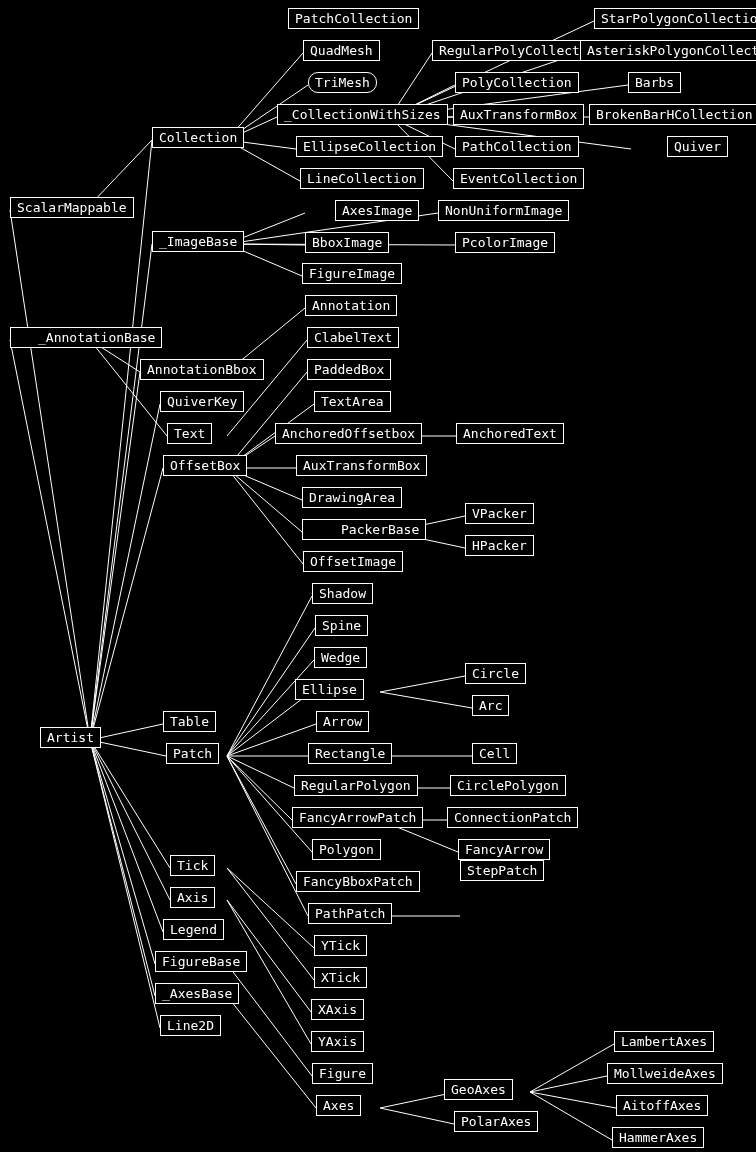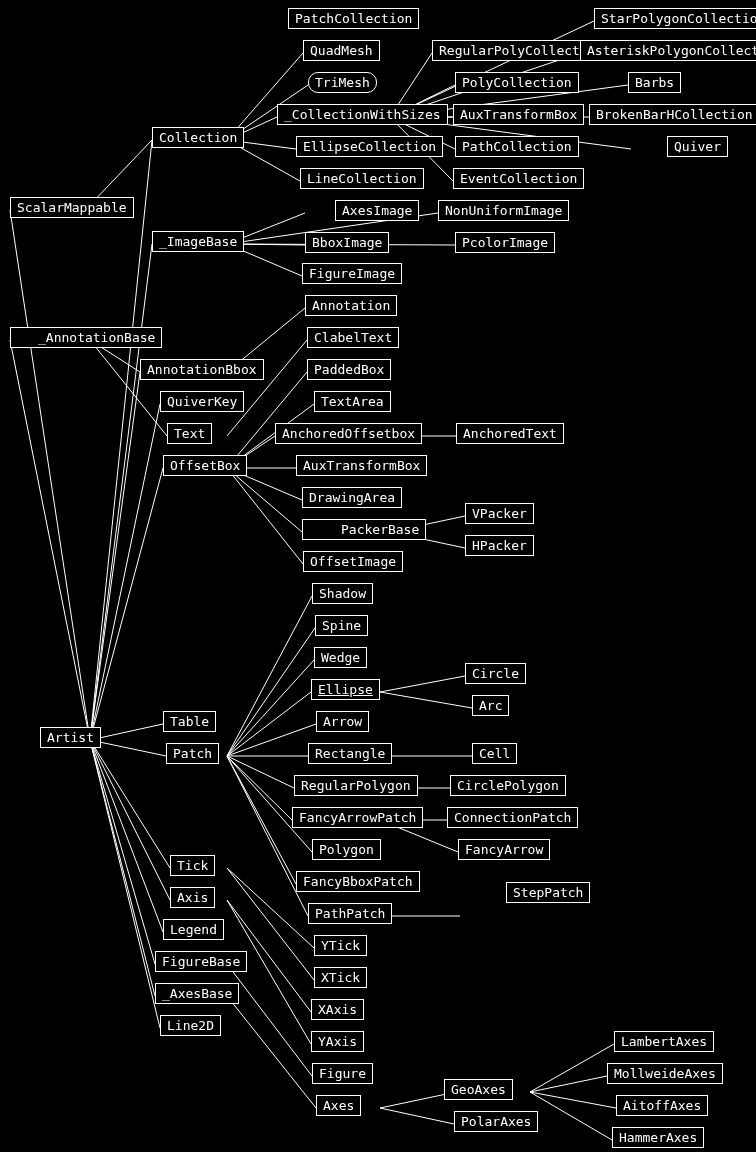--- a/index.html
+++ b/index.html
@@ -159,21 +159,21 @@
     <div class="node" style="left: 307px; top: 359px;">PaddedBox</div>
     <div class="node" style="left: 314px; top: 391px;">TextArea</div>
     <div class="node" style="left: 275px; top: 423px;">AnchoredOffsetbox</div>
     <div class="node" style="left: 296px; top: 455px;">AuxTransformBox</div>
     <div class="node" style="left: 302px; top: 487px;">DrawingArea</div>
     <div class="node" style="left: 302px; top: 519px; padding-left: 38px;">PackerBase</div>
     <div class="node" style="left: 303px; top: 551px;">OffsetImage</div>
     <div class="node" style="left: 312px; top: 583px;">Shadow</div>
     <div class="node" style="left: 315px; top: 615px;">Spine</div>
     <div class="node" style="left: 314px; top: 647px;">Wedge</div>
-    <div class="node" style="left: 311px; top: 679px; text-decoration: underline;">Ellipse</div>
+    <div class="node" style="left: 295px; top: 679px;">Ellipse</div>
     <div class="node" style="left: 316px; top: 711px;">Arrow</div>
     <div class="node" style="left: 308px; top: 743px;">Rectangle</div>
     <div class="node" style="left: 294px; top: 775px;">RegularPolygon</div>
     <div class="node" style="left: 292px; top: 807px;">FancyArrowPatch</div>
     <div class="node" style="left: 312px; top: 839px;">Polygon</div>
     <div class="node" style="left: 296px; top: 871px;">FancyBboxPatch</div>
     <div class="node" style="left: 308px; top: 903px;">PathPatch</div>
     <div class="node" style="left: 314px; top: 935px;">YTick</div>
     <div class="node" style="left: 314px; top: 967px;">XTick</div>
     <div class="node" style="left: 311px; top: 999px;">XAxis</div>
@@ -189,21 +189,21 @@
     <div class="node" style="left: 455px; top: 232px;">PcolorImage</div>
     <div class="node" style="left: 456px; top: 423px;">AnchoredText</div>
     <div class="node" style="left: 465px; top: 503px;">VPacker</div>
     <div class="node" style="left: 465px; top: 535px;">HPacker</div>
     <div class="node" style="left: 465px; top: 663px;">Circle</div>
     <div class="node" style="left: 472px; top: 695px;">Arc</div>
     <div class="node" style="left: 472px; top: 743px;">Cell</div>
     <div class="node" style="left: 450px; top: 775px;">CirclePolygon</div>
     <div class="node" style="left: 447px; top: 807px;">ConnectionPatch</div>
     <div class="node" style="left: 458px; top: 839px;">FancyArrow</div>
-    <div class="node" style="left: 460px; top: 882px; margin-left: 46px;">StepPatch</div>
+    <div class="node" style="left: 460px; top: 860px;">StepPatch</div>
     <div class="node" style="left: 444px; top: 1079px;">GeoAxes</div>
     <div class="node" style="left: 454px; top: 1111px;">PolarAxes</div>
     <div class="node" style="left: 594px; top: 8px;">StarPolygonCollection</div>
     <div class="node" style="left: 580px; top: 40px;">AsteriskPolygonCollection</div>
     <div class="node" style="left: 628px; top: 72px;">Barbs</div>
     <div class="node" style="left: 589px; top: 104px;">BrokenBarHCollection</div>
     <div class="node" style="left: 667px; top: 136px;">Quiver</div>
     <div class="node" style="left: 614px; top: 1031px;">LambertAxes</div>
     <div class="node" style="left: 607px; top: 1063px;">MollweideAxes</div>
     <div class="node" style="left: 616px; top: 1095px;">AitoffAxes</div>

